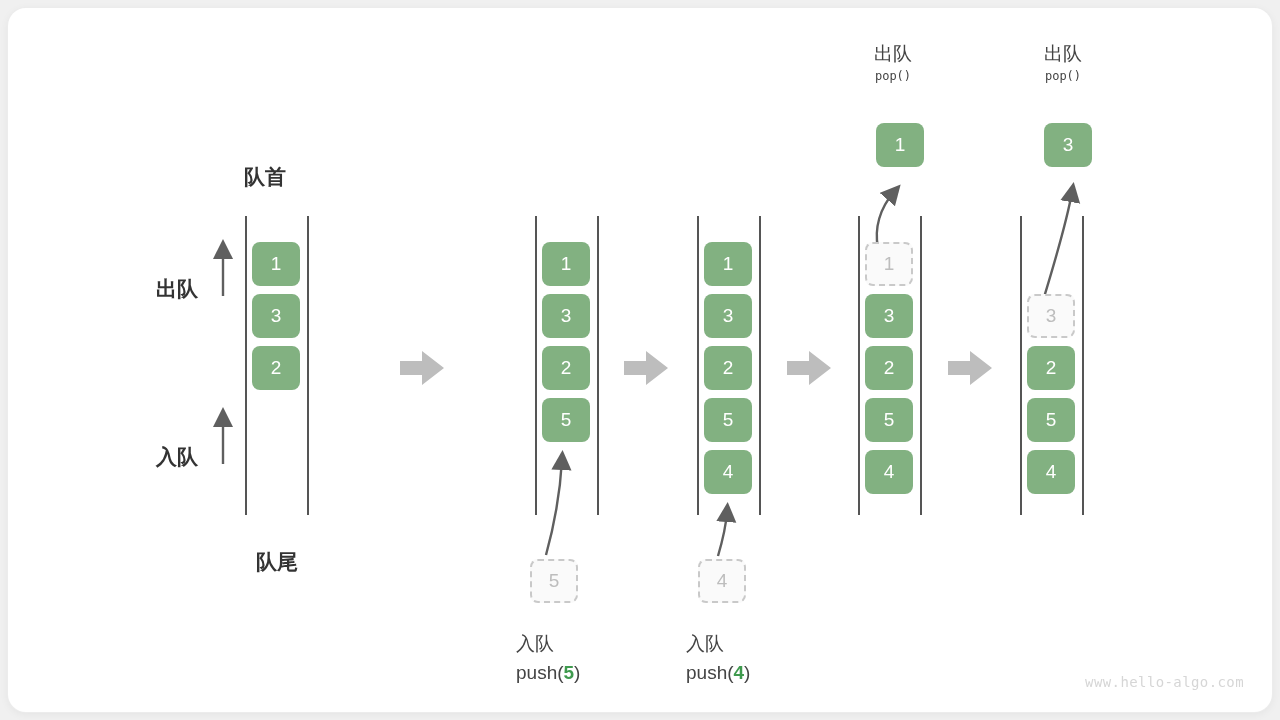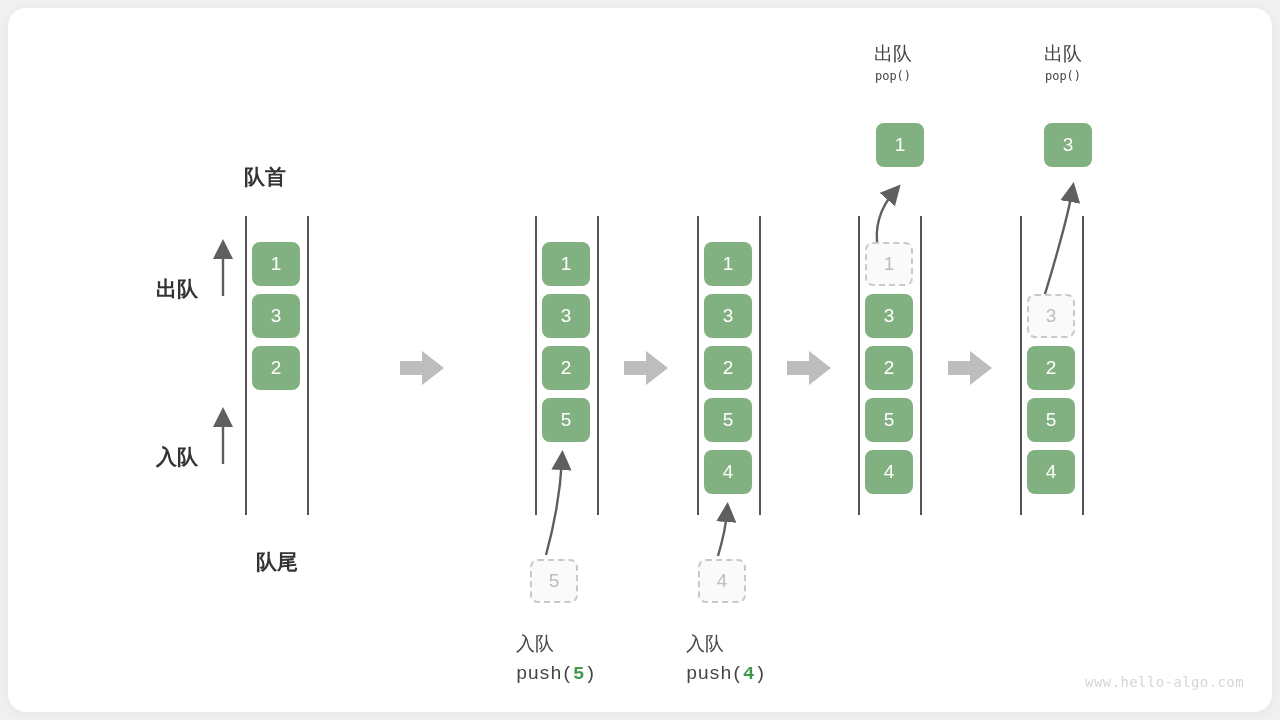--- a/index.html
+++ b/index.html
@@ -42,21 +42,21 @@
   .cell.ghost{
     background:#fafafa;border:2px dashed #c9c9c9;color:#bdbdbd;
   }
   .cell.float{position:absolute;left:0;}
 
   
   .lbl-cn{font-size:21px;font-weight:bold;color:#333;white-space:nowrap;}
   .lbl-top{font-size:19px;color:#444;white-space:nowrap;text-align:center;line-height:1.45;}
   .lbl-top .mono{font-family:"DejaVu Sans Mono","Liberation Mono",monospace;font-size:12px;}
   .lbl-bot{font-size:19px;color:#444;text-align:left;line-height:1.5;white-space:nowrap;}
-  .lbl-bot .mono{font-family:Liberation Mono, monospace;font-size:19px;}
+  .lbl-bot .mono{font-family:Liberation Sans, sans-serif;font-size:19px;}
   .hl{color:#3f9a4e;font-weight:bold;}
 
   #watermark{
     right:28px;bottom:22px;color:#d6d6d6;font-size:14px;
     font-family:"DejaVu Sans Mono","Liberation Mono",monospace;letter-spacing:.4px;
   }
   svg{overflow:visible;}
 </style>
 </head>
 <body>

